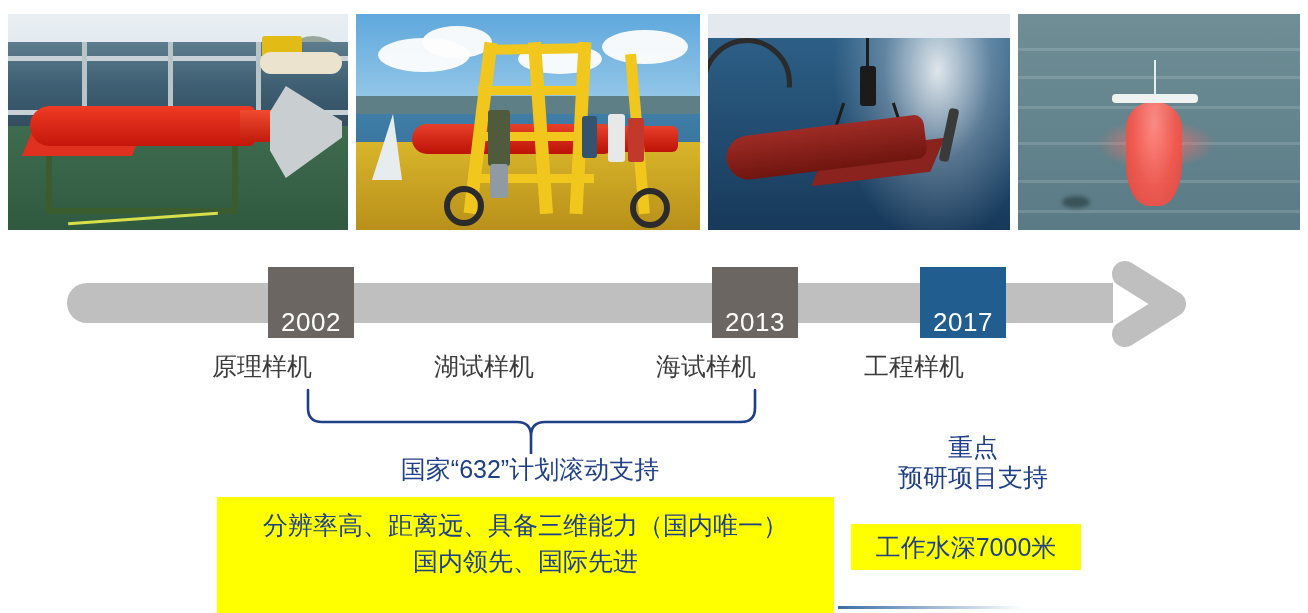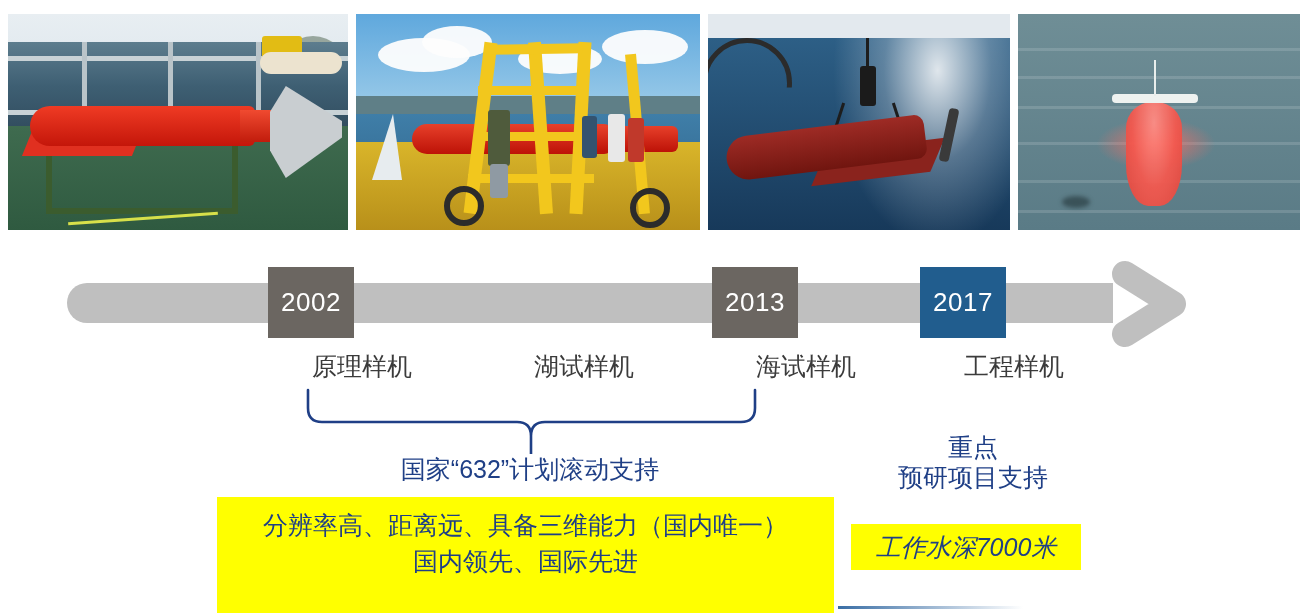--- a/index.html
+++ b/index.html
@@ -131,28 +131,28 @@
     width: 1046px; height: 40px;
     background: #bfbfbf; border-radius: 20px 0 0 20px;
   }
   #timeline-arrow {
     position: absolute; left: 1095px; top: 6px;
     width: 110px; height: 118px;
   }
   .tl-marker {
     position: absolute; top: 29px;
     width: 86px; height: 71px;
-    display: flex; align-items: center; justify-content: center;
+    display: flex; align-items: flex-end; justify-content: center;
   }
   .tl-marker .year {
     color: #ffffff; font-size: 26px; letter-spacing: .5px;
   }
   .tl-label {
     position: absolute; top: 112px;
-    width: 200px; text-align: right;
+    width: 200px; text-align: left;
     font-size: 25px; color: #3b3b3b;
   }
 
   
   #bracket { position: absolute; left: 0; top: 378px; width: 1308px; height: 90px; }
 
   
   .support-caption {
     position: absolute;
     color: #1f3f86; font-size: 25px; text-align: center; line-height: 1.18;
@@ -164,21 +164,21 @@
   .hl-box {
     position: absolute;
     background: #ffff00;
     color: #1f3f86;
     text-align: center;
     line-height: 1.45;
   }
   #highlight-main  { left: 217px; top: 497px; width: 617px; height: 116px;
                      font-size: 25px; padding-top: 10px; box-sizing: border-box; }
   #highlight-depth { left: 851px; top: 524px; width: 230px; height: 46px;
-                     font-size: 25px; line-height: 46px; font-style: italic; }
+                     font-size: 25px; line-height: 46px; }
 
   #bottom-rule {
     position: absolute; left: 838px; top: 606px; width: 185px; height: 3px;
     background: linear-gradient(to right, #3a6ea5, rgba(58,110,165,0));
   }
 </style>
 </head>
 <body>
 
 <div id="photo-strip">

